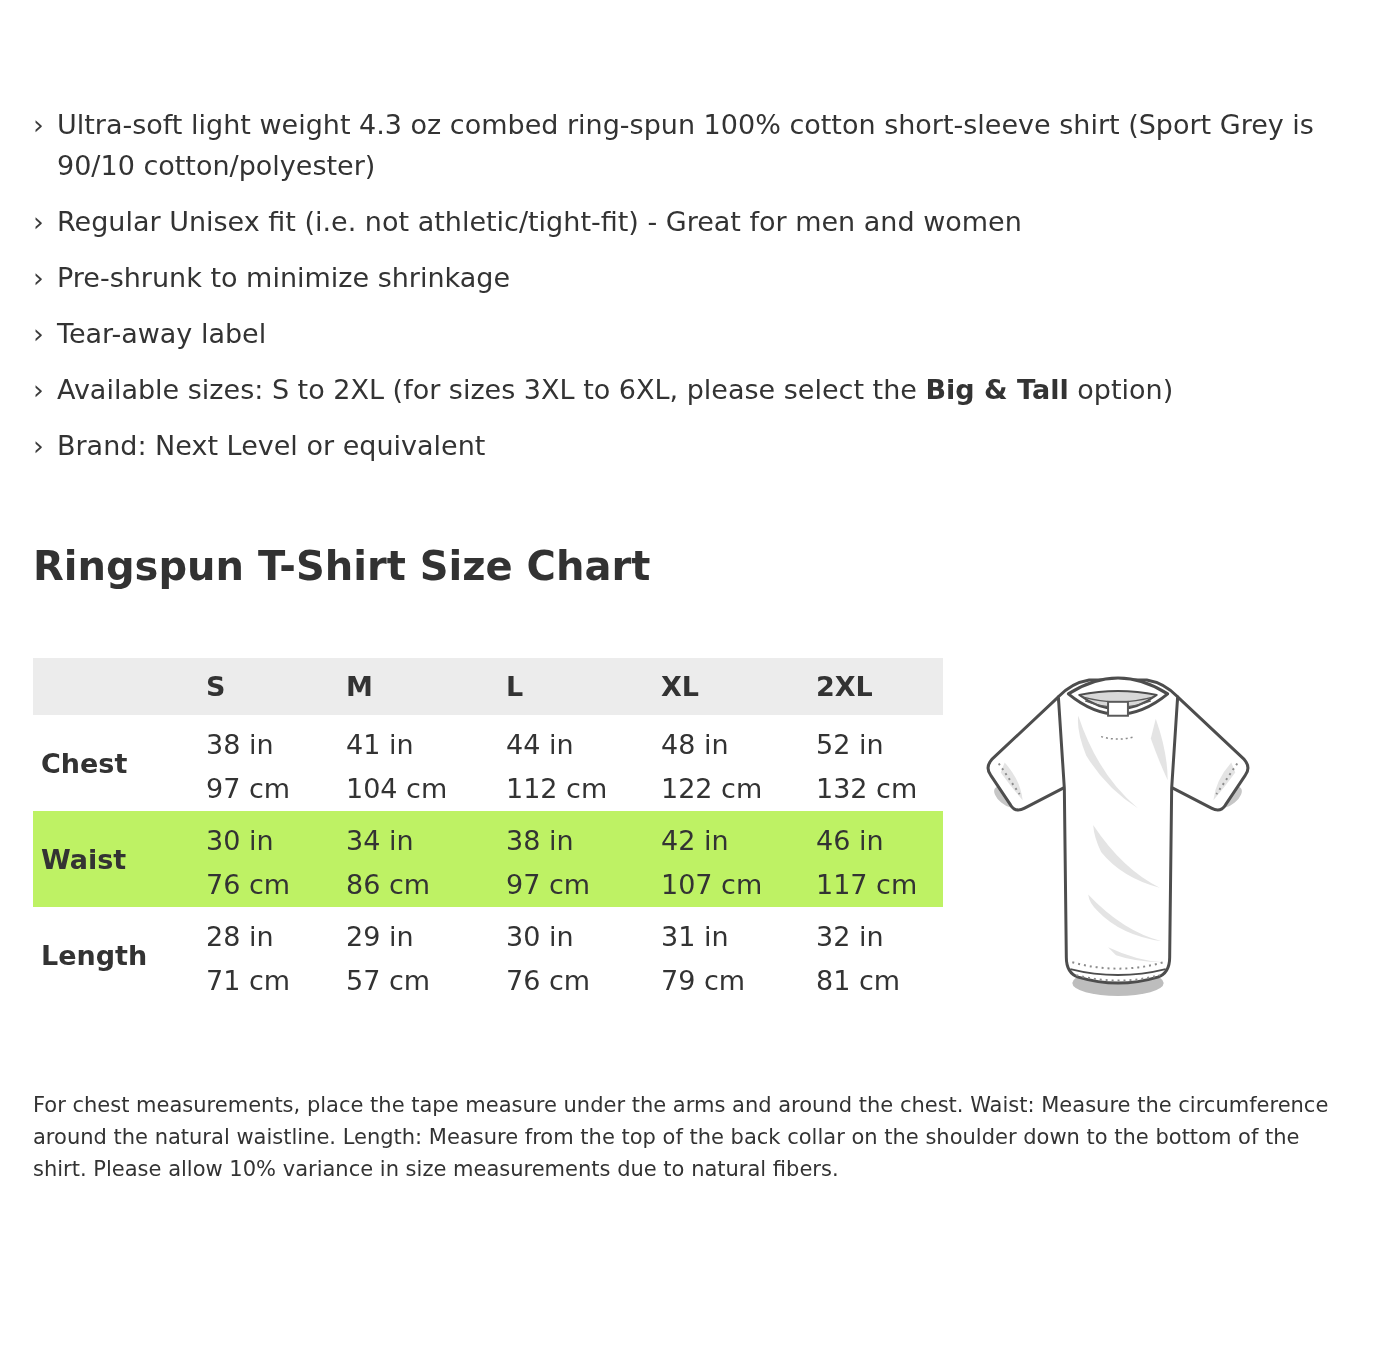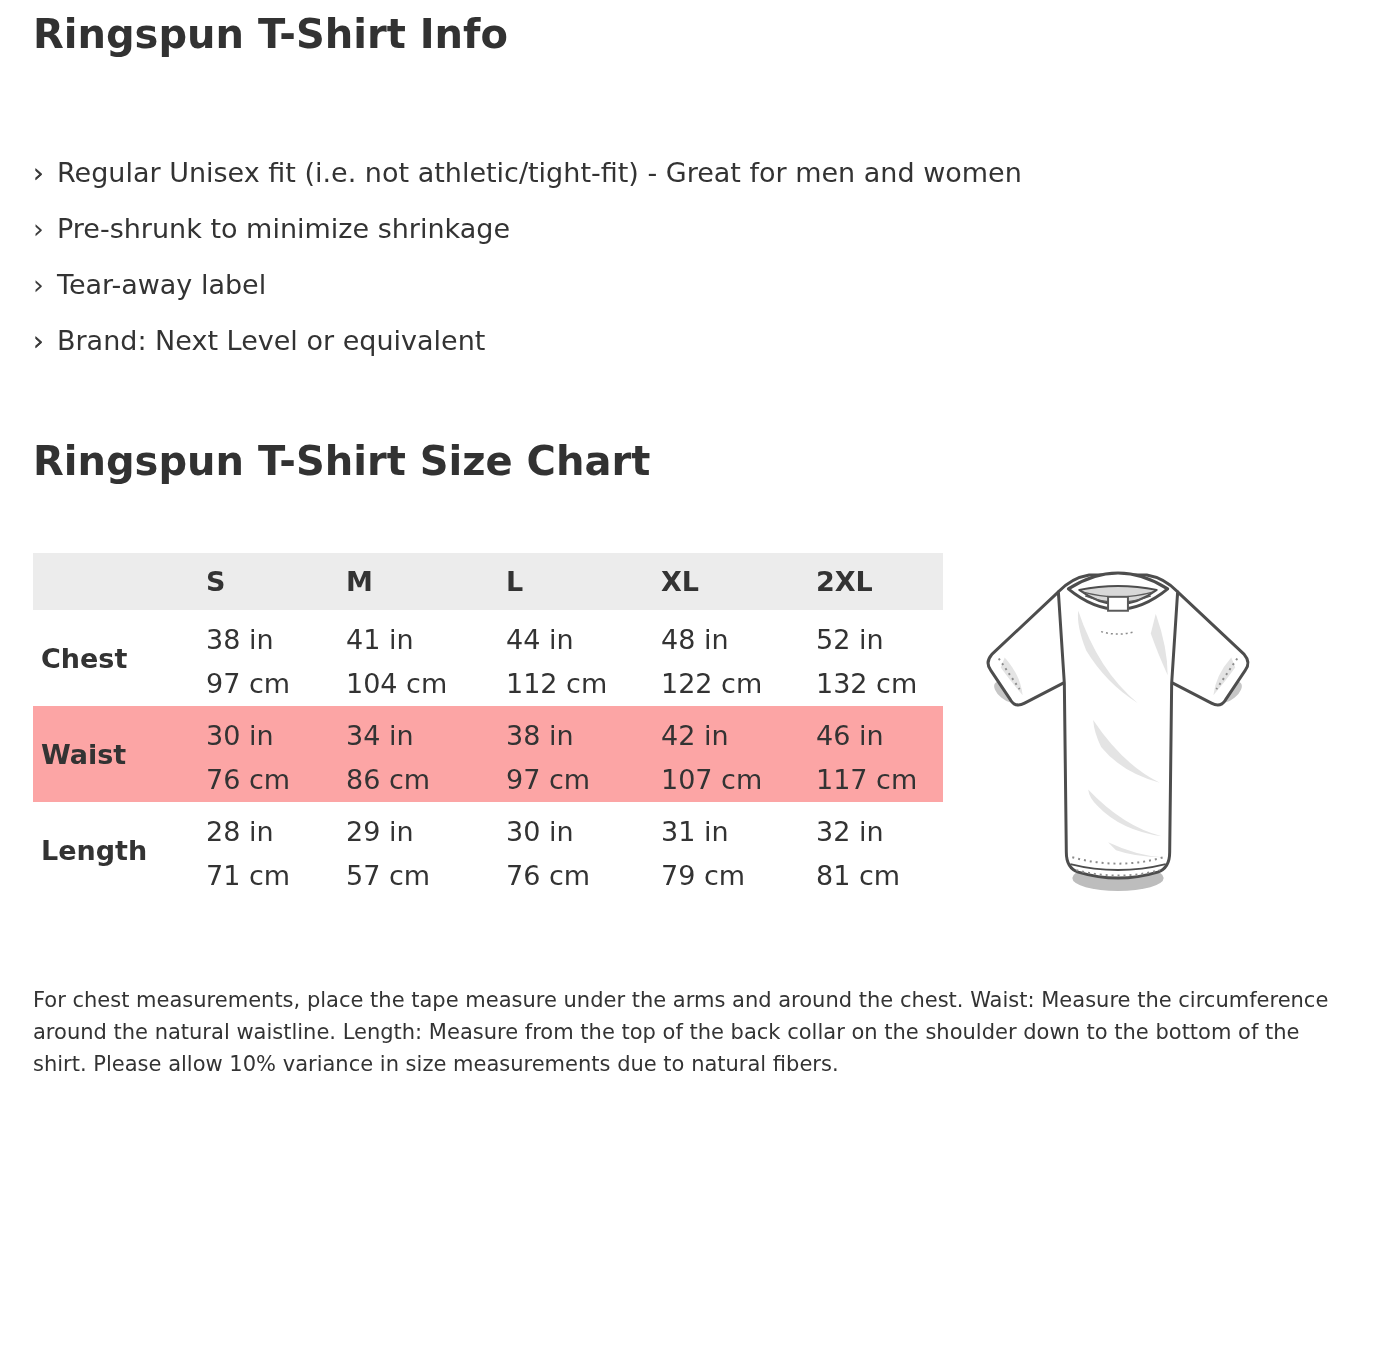--- a/index.html
+++ b/index.html
@@ -65,21 +65,21 @@
   table.size-table col.c-xl { width: 155px; }
   table.size-table col.c-2xl{ width: 135px; }
   table.size-table thead tr { height: 57px; background: #ececec; }
   table.size-table th {
     font-weight: bold;
     text-align: left;
     padding: 0 0 0 8px;
     vertical-align: middle;
   }
   table.size-table tbody tr { height: 93px; }
-  table.size-table tbody tr.striped { background: #fca5a5; }
+  table.size-table tbody tr.striped { background: #bef264; }
   table.size-table td {
     text-align: left;
     padding: 8px 0 0 8px;
     vertical-align: middle;
   }
   td .measure-line { line-height: 44px; }
 
   .tshirt-wrap {
     margin-left: 16px;
     margin-top: 2px;
@@ -92,40 +92,41 @@
     font-size: 21px;
     line-height: 32px;
     max-width: 1316px;
   }
 </style>
 </head>
 <body>
 
 <div class="page">
 
-  <h2 class="section-heading" id="info-heading">Ringspun T-Shirt Info</h2>
 
   <ul class="feature-list">
     <li>
       <span class="marker">›</span>
+      <span>Ultra-soft light weight 4.3 oz combed ring-spun 100% cotton short-sleeve shirt (Sport Grey is 90/10 cotton/polyester)</span>
     </li>
     <li>
       <span class="marker">›</span>
       <span>Regular Unisex fit (i.e. not athletic/tight-fit) - Great for men and women</span>
     </li>
     <li>
       <span class="marker">›</span>
       <span>Pre-shrunk to minimize shrinkage</span>
     </li>
     <li>
       <span class="marker">›</span>
       <span>Tear-away label</span>
     </li>
     <li>
       <span class="marker">›</span>
+      <span><span>Available sizes: S to 2XL (for sizes 3XL to 6XL, please select the </span><b>Big &amp; Tall</b><span> option)</span></span>
     </li>
     <li>
       <span class="marker">›</span>
       <span>Brand: Next Level or equivalent</span>
     </li>
   </ul>
 
   <h2 class="section-heading" id="size-chart-heading">Ringspun T-Shirt Size Chart</h2>
 
   <div class="chart-row">

